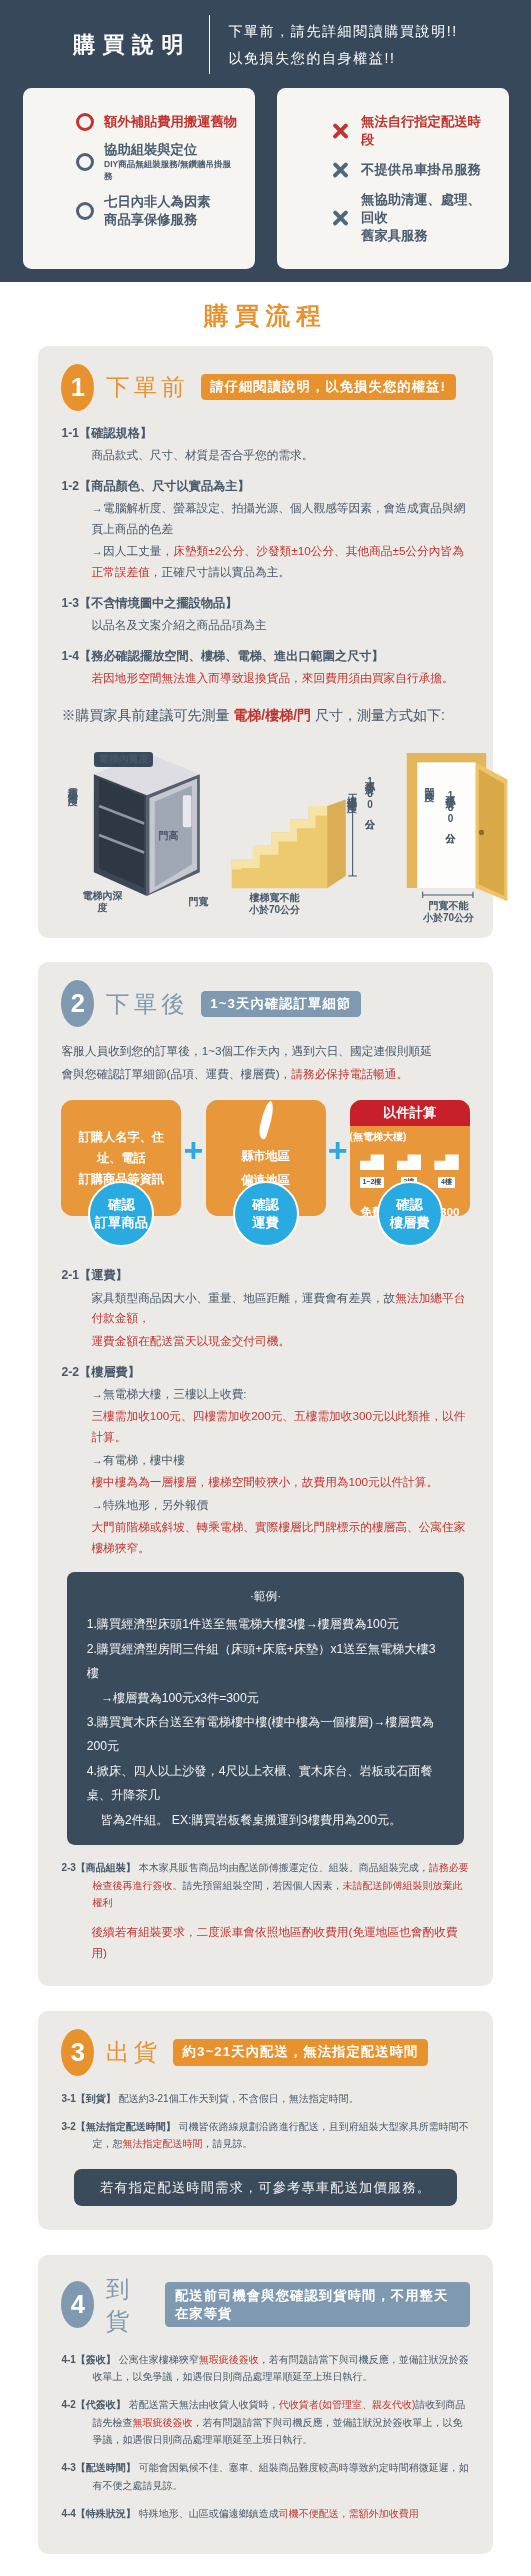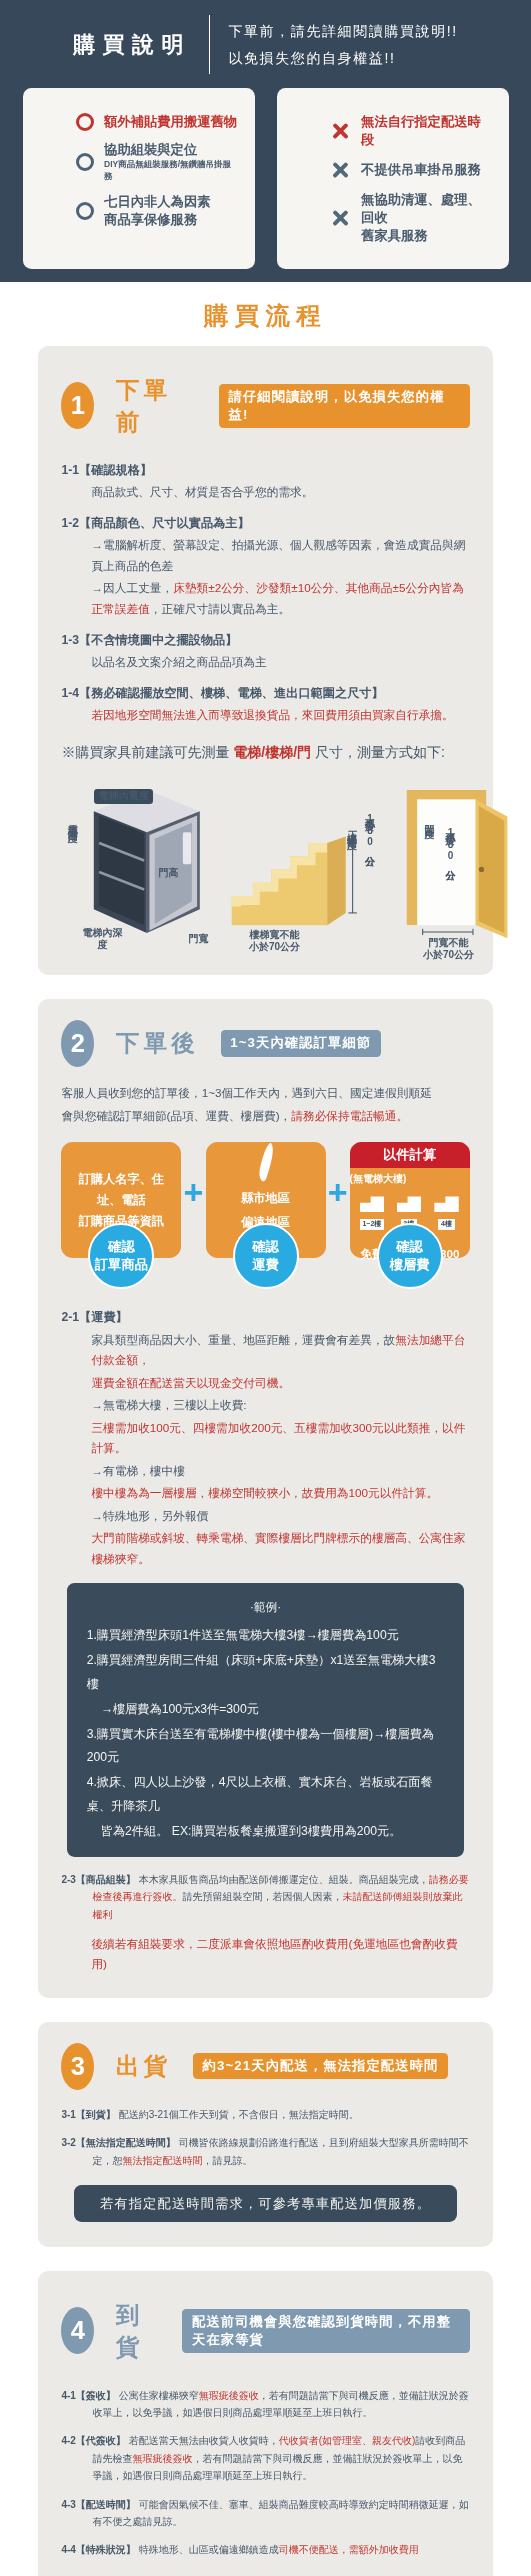--- a/index.html
+++ b/index.html
@@ -27,21 +27,21 @@
   .hlabel.r{color:#C13530;}
 
   
   .flow-title{color:#E8922E;font-size:24.4px;font-weight:bold;text-align:center;letter-spacing:6.4px;margin:18px 0 14px;}
 
   
   .card{background:#ECEAE7;border-radius:10.6px;margin:0 38px 24.4px;padding:18px 23.4px 21px;}
   .sec-head{display:flex;align-items:center;gap:11.7px;margin-bottom:14px;}
   .num{width:33px;height:47px;border-radius:50%;color:#fff;font-size:25.5px;font-weight:bold;display:flex;align-items:center;justify-content:center;flex:0 0 33px;}
   .num.o{background:#E8922E;} .num.b{background:#7E99B0;}
-  .sec-title{font-size:23.4px;font-weight:bold;letter-spacing:4.2px;margin:10px;}
+  .sec-title{font-size:23.4px;font-weight:normal;letter-spacing:4.2px;margin:0;}
   .sec-title.o{color:#E8922E;} .sec-title.b{color:#7E99B0;}
   .badge{color:#fff;font-size:13.3px;font-weight:bold;padding:4.2px 9.6px;border-radius:4.2px;letter-spacing:1.1px;}
   .badge.o{background:#E8922E;} .badge.b{background:#7E99B0;}
 
   .ihead{font-size:12.2px;font-weight:bold;margin:12.7px 0 3.2px;}
   .ibody{font-size:11.7px;line-height:1.75;margin:2.1px 0;padding-left:30px;}
   .hang{font-size:10px;line-height:1.75;margin:10.6px 0;padding-left:31px;text-indent:-31px;}
   .hang .hd{font-weight:bold;}
   .note-line{font-size:14px;margin:18px 0 8.5px;}
   .note-line .red{font-weight:bold;}
@@ -272,20 +272,21 @@
       <div class="bcircle">
         <span>確認</span>
         <span>樓層費</span>
       </div>
     </div>
   </div>
 
   <p class="ihead">2-1【運費】</p>
   <p class="ibody"><span>家具類型商品因大小、重量、地區距離，運費會有差異，故</span><span class="red">無法加總平台付款金額，</span></p>
   <p class="ibody red">運費金額在配送當天以現金交付司機。</p>
+  <p class="ihead">2-2【樓層費】</p>
   <p class="ibody">→無電梯大樓，三樓以上收費:</p>
   <p class="ibody red">三樓需加收100元、四樓需加收200元、五樓需加收300元以此類推，以件計算。</p>
   <p class="ibody">→有電梯，樓中樓</p>
   <p class="ibody red">樓中樓為為一層樓層，樓梯空間較狹小，故費用為100元以件計算。</p>
   <p class="ibody">→特殊地形，另外報價</p>
   <p class="ibody red">大門前階梯或斜坡、轉乘電梯、實際樓層比門牌標示的樓層高、公寓住家樓梯狹窄。</p>
 
   <div class="darkbox">
     <p class="t">·範例·</p>
     <p>1.購買經濟型床頭1件送至無電梯大樓3樓→樓層費為100元</p>

